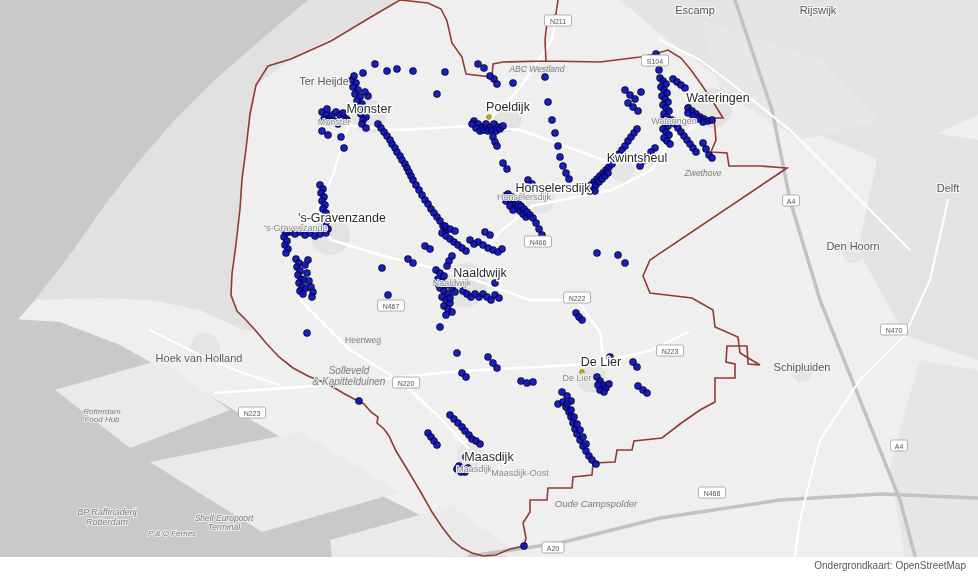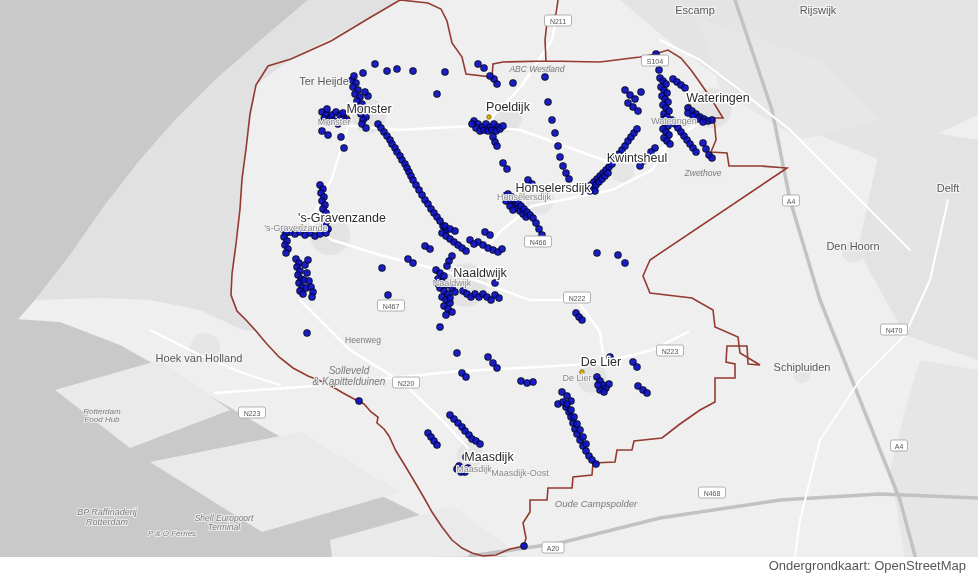--- a/index.html
+++ b/index.html
@@ -1,20 +1,20 @@
 <!DOCTYPE html>
 <html><head>
 <meta charset="utf-8">
 <style>
   html,body{margin:0;padding:0;background:#ffffff;}
   #page{position:relative;width:978px;height:579px;background:#ffffff;overflow:hidden;
         font-family:"Liberation Sans", sans-serif;}
   #map-wrap{position:absolute;left:0;top:0;width:978px;height:557px;background:#efefef;}
   #map-svg{display:block;width:978px;height:557px;}
-  #attribution{position:absolute;right:12px;top:558px;font-size:13px;line-height:16px;}
+  #attribution{position:absolute;right:12px;top:558px;font-size:10px;line-height:16px;}
   .town-label{font-size:12.5px;fill:#2a2a2a;paint-order:stroke;stroke:#ffffff;stroke-width:3px;
               stroke-linejoin:round;text-anchor:middle;}
   .district-label{font-size:11px;fill:#5a5a5a;paint-order:stroke;stroke:#f4f4f4;stroke-width:2.5px;
               stroke-linejoin:round;text-anchor:middle;}
   .small-label{font-size:9px;fill:#8a8a8a;paint-order:stroke;stroke:#f2f2f2;stroke-width:2px;
               stroke-linejoin:round;text-anchor:middle;}
   .minor-label{fill:#7d7d7d;paint-order:stroke;stroke:#ececec;stroke-width:2px;
               stroke-linejoin:round;text-anchor:middle;}
   .shield-text{font-size:7px;fill:#555555;text-anchor:middle;}
 </style>

